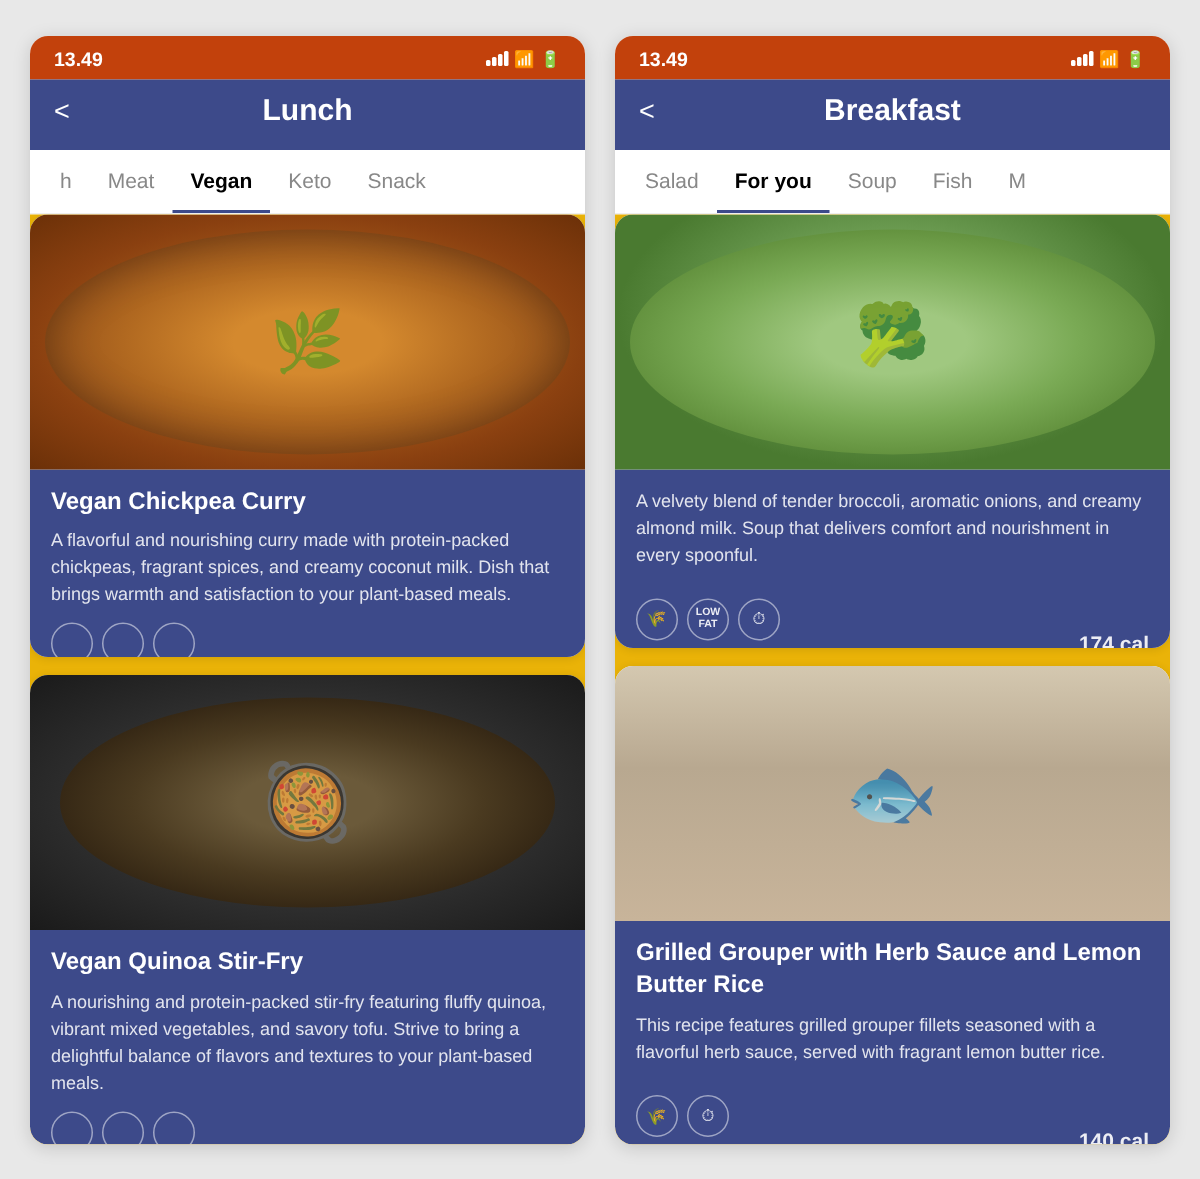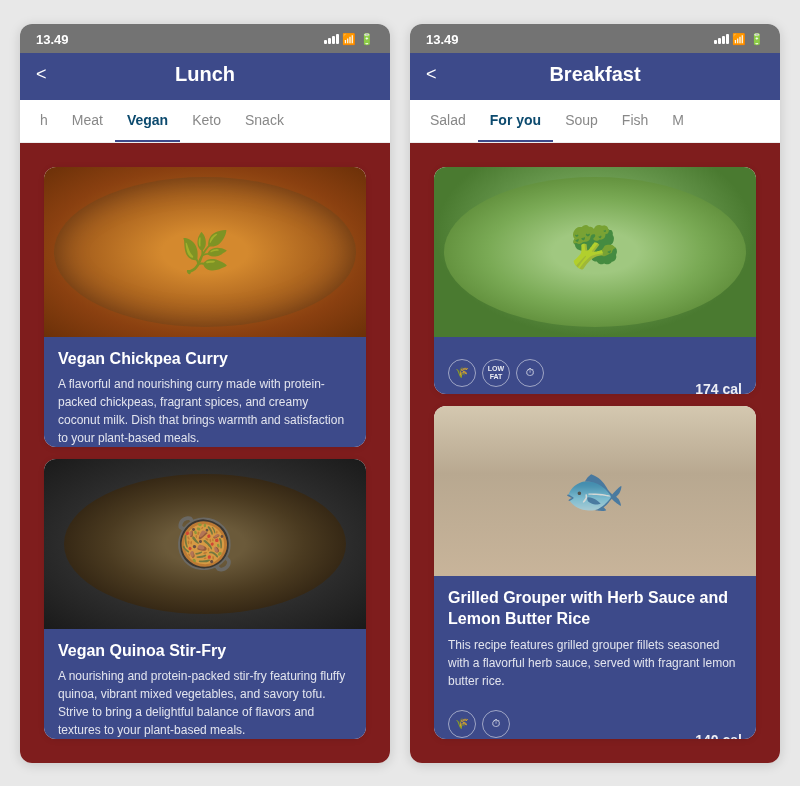--- a/index.html
+++ b/index.html
@@ -24,21 +24,21 @@
       border-radius: 12px;
       overflow: hidden;
       box-shadow: 0 2px 12px rgba(0,0,0,0.15);
     }
     .phone-screen + .phone-screen {
       margin-left: 20px;
     }
 
     
     .status-bar {
-      background: #737373;
+      background: #c2410c;
       display: flex;
       justify-content: space-between;
       align-items: center;
       padding: 8px 16px 6px;
     }
     .status-time {
       color: #fff;
       font-size: 13px;
       font-weight: 600;
     }
@@ -98,34 +98,34 @@
       padding: 12px 12px;
       font-size: 14px;
       color: #888;
       cursor: pointer;
       white-space: nowrap;
       font-weight: 500;
       border-bottom: 2px solid transparent;
       flex-shrink: 0;
     }
     .tab-item.active {
-      color: #0c4a6e;
+      color: #000000;
       border-bottom: 2px solid #3d4a8a;
       font-weight: 700;
     }
 
     
     .cards-container {
-      padding: 24px;
+      padding: 0;
       display: flex;
       flex-direction: column;
       gap: 12px;
       overflow-y: auto;
       max-height: 620px;
-      background: #7f1d1d;
+      background: #eab308;
     }
     .recipe-card {
       background: #fff;
       border-radius: 12px;
       overflow: hidden;
       box-shadow: 0 1px 6px rgba(0,0,0,0.1);
     }
     .card-image-placeholder {
       width: 100%;
       height: 170px;
@@ -341,20 +341,21 @@
         <div class="tab-item ">Salad</div>
         <div class="tab-item active">For you</div>
         <div class="tab-item ">Soup</div>
         <div class="tab-item ">Fish</div>
         <div class="tab-item ">M</div>
       </div>
       <div class="cards-container">
       <div class="recipe-card">
         <div class="card-image-placeholder food-broccoli-soup"></div>
         <div class="card-content">
+          <div class="card-description">A velvety blend of tender broccoli, aromatic onions, and creamy almond milk. Soup that delivers comfort and nourishment in every spoonful.</div>
           <div class="card-footer">
             <div class="card-badges">
                 <div class="badge">
                   <span style="font-size:11px">🌾</span>
                 </div>
                 <div class="badge">
                   <span class="badge-lowfat">LOW<br>FAT</span>
                 </div>
                 <div class="badge">
                   <span style="font-size:11px">⏱</span>

